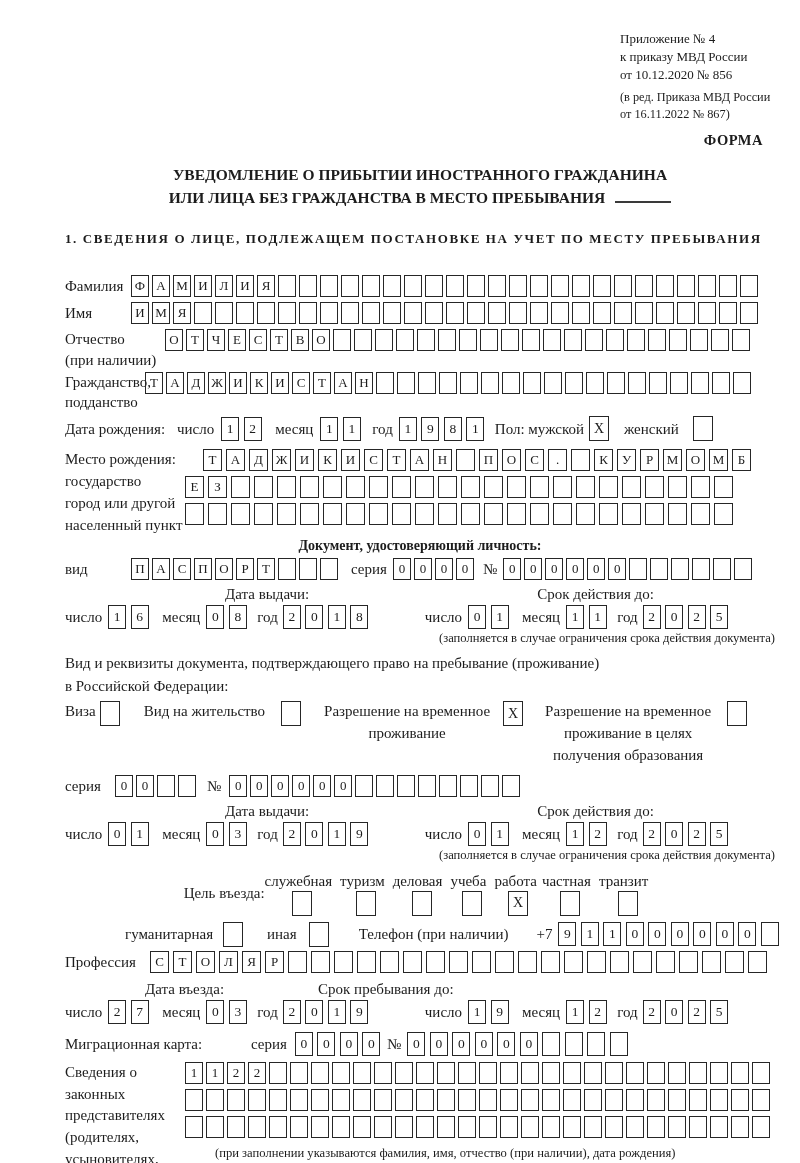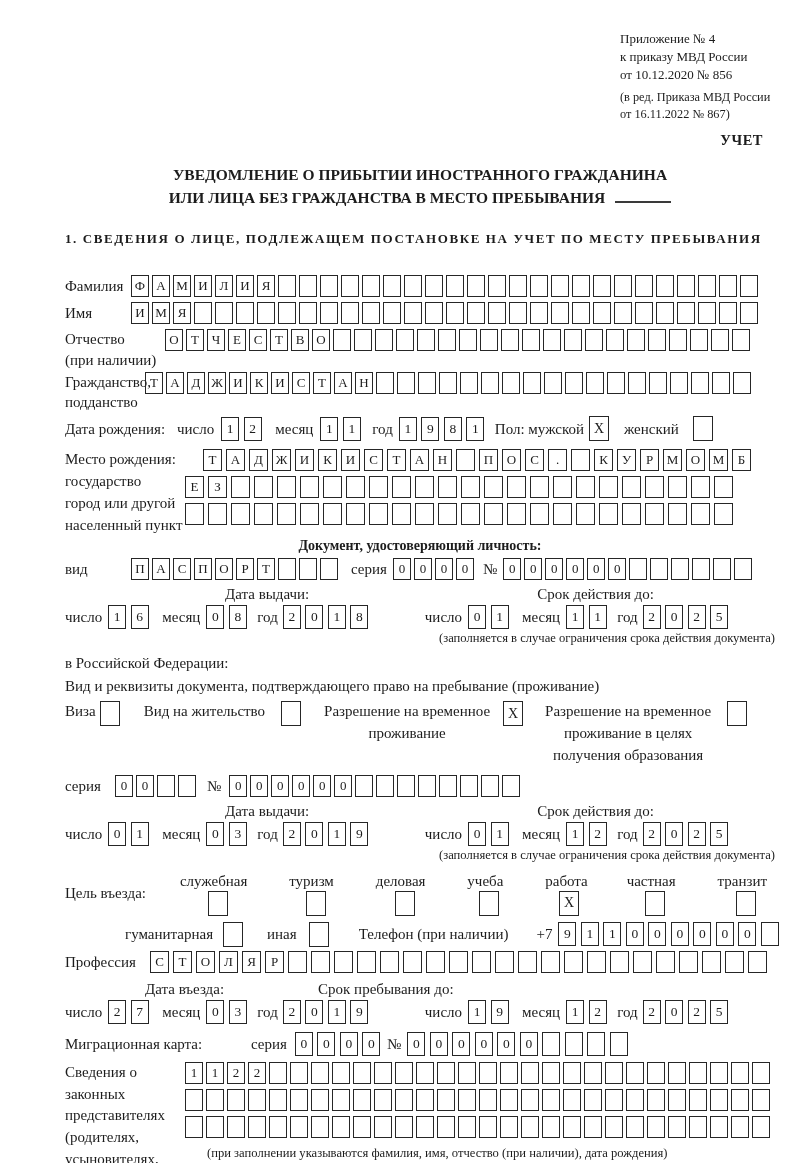--- a/index.html
+++ b/index.html
@@ -48,21 +48,21 @@
   <div class="appendix">
     <div>Приложение № 4</div>
     <div>к приказу МВД России</div>
     <div>от 10.12.2020 № 856</div>
     <div class="revision">
       <div>(в ред. Приказа МВД России</div>
       <div>от 16.11.2022 № 867)</div>
     </div>
   </div>
 
-  <div class="forma">УЧЕТ</div>
+  <div class="forma">ФОРМА</div>
 
   <div class="title">
     <div>УВЕДОМЛЕНИЕ О ПРИБЫТИИ ИНОСТРАННОГО ГРАЖДАНИНА</div>
     <div><span>ИЛИ ЛИЦА БЕЗ ГРАЖДАНСТВА В МЕСТО ПРЕБЫВАНИЯ</span><span class="blank"></span></div>
   </div>
 
   <div class="section1">1. СВЕДЕНИЯ О ЛИЦЕ, ПОДЛЕЖАЩЕМ ПОСТАНОВКЕ НА УЧЕТ ПО МЕСТУ ПРЕБЫВАНИЯ</div>
 
   <div class="row mt12">
     <span class="lbl w66">Фамилия</span>
@@ -401,22 +401,22 @@
     <span class="cells digit">
           <span class="cell">2</span>
           <span class="cell">0</span>
           <span class="cell">2</span>
           <span class="cell">5</span>
         </span>
   </div>
   <div class="note right mt2">(заполняется в случае ограничения срока действия документа)</div>
 
   <div class="para mt6">
+    <div>Вид и реквизиты документа, подтверждающего право на пребывание (проживание)</div>
     <div>в Российской Федерации:</div>
-    <div>Вид и реквизиты документа, подтверждающего право на пребывание (проживание)</div>
   </div>
 
   <div class="row top mt4">
     <span class="lbl">Виза</span>
     <span class="chk" style="margin-left:4px"></span>
     <span class="lbl" style="margin-left:24px">Вид на жительство</span>
     <span class="chk" style="margin-left:16px"></span>
     <div class="cblock" style="margin-left:18px;width:176px">
       <div>Разрешение на временное</div>
       <div>проживание</div>
@@ -492,21 +492,21 @@
     <span class="lbl" style="margin:0 5px 0 6px">год</span>
     <span class="cells digit">
           <span class="cell">2</span>
           <span class="cell">0</span>
           <span class="cell">2</span>
           <span class="cell">5</span>
         </span>
   </div>
   <div class="note right mt2">(заполняется в случае ограничения срока действия документа)</div>
 
-  <div class="row mt8" style="justify-content:space-between">
+  <div class="row mt8" style="justify-content:center">
     <span class="lbl">Цель въезда:</span>
     <span class="opt">
       <span class="lbl" style="margin-right:8px">служебная</span>
       <span class="chk"></span>
     </span>
     <span class="opt">
       <span class="lbl" style="margin-right:8px">туризм</span>
       <span class="chk"></span>
     </span>
     <span class="opt">
@@ -743,18 +743,18 @@
             <span class="cell">&nbsp;</span>
             <span class="cell">&nbsp;</span>
             <span class="cell">&nbsp;</span>
             <span class="cell">&nbsp;</span>
             <span class="cell">&nbsp;</span>
             <span class="cell">&nbsp;</span>
             <span class="cell">&nbsp;</span>
             <span class="cell">&nbsp;</span>
             <span class="cell">&nbsp;</span>
           </div>
-      <div class="note mt8" style="margin-left:22px">(при заполнении указываются фамилия, имя, отчество (при наличии), дата рождения)</div>
+      <div class="note mt8" style="margin-left:30px">(при заполнении указываются фамилия, имя, отчество (при наличии), дата рождения)</div>
     </div>
   </div>
 
  </div>
 </div>
 
 </body></html>

